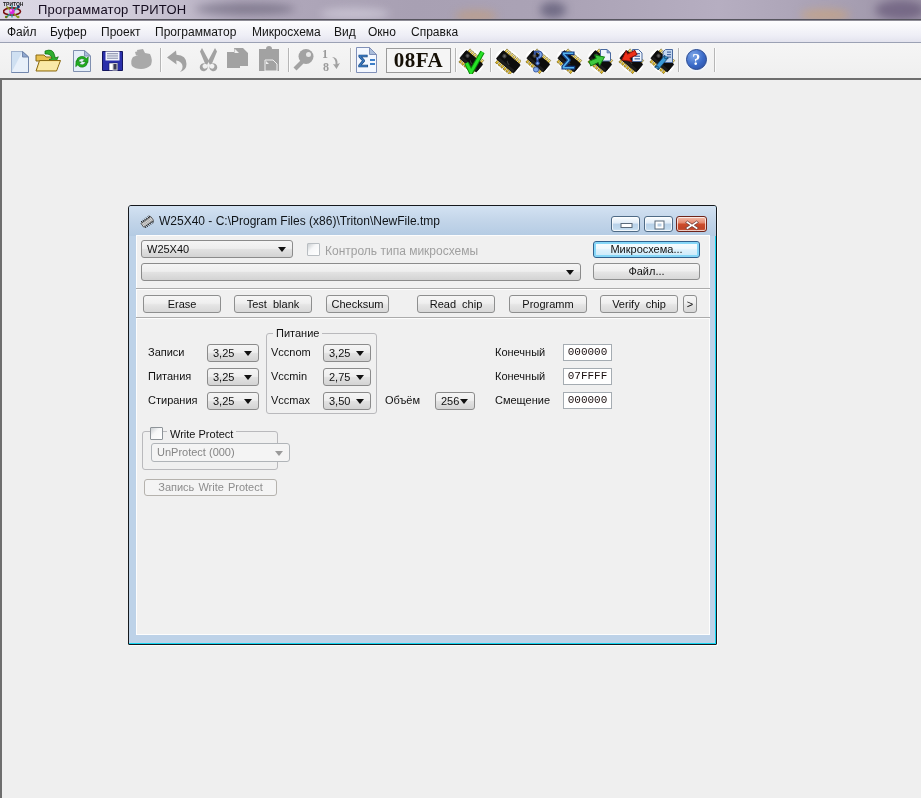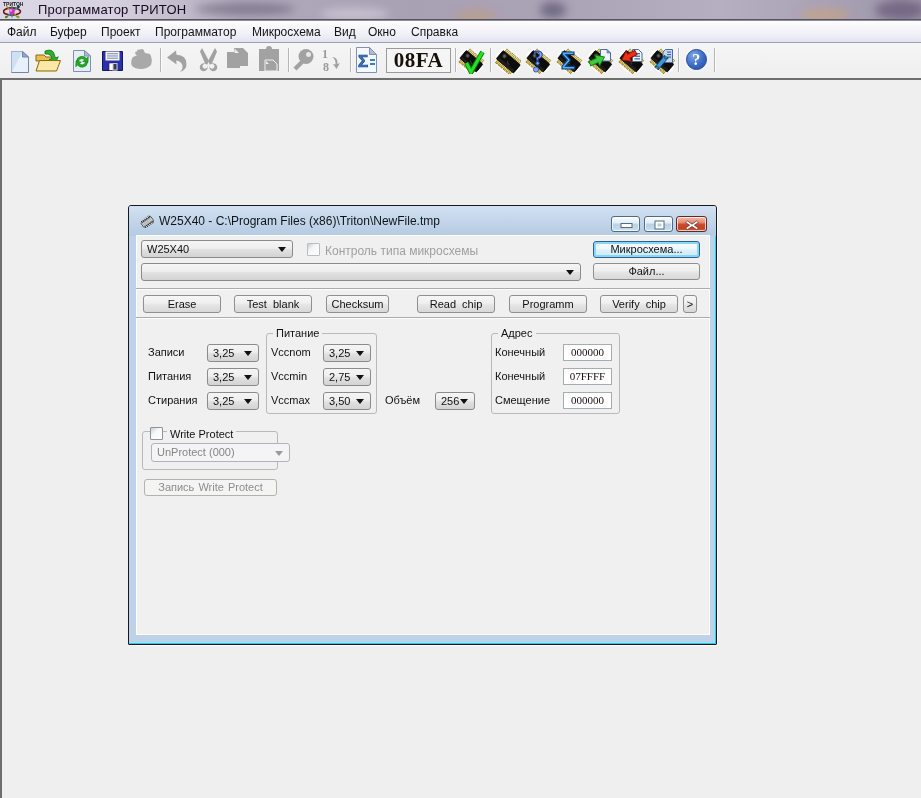--- a/index.html
+++ b/index.html
@@ -31,21 +31,21 @@
 .btn.dis{border-color:#b5b2ad;background:#f4f4f4;color:#8d8d8d;word-spacing:1px}
 #defbtn{border-color:#30618e;box-shadow:inset 0 0 0 2px #86d7f8;background:linear-gradient(#f8fcfe,#eef8fd 45%,#ddf1fc 52%,#c9e9f9)}
 .combo{position:absolute;border:1px solid #8b8b8b;border-radius:3px;background:linear-gradient(#f5f5f5,#eeeeee 46%,#e2e2e2 52%,#d3d3d3);font-size:11px;color:#111}
 .combo i{position:absolute;right:6px;top:50%;margin-top:-2px;width:0;height:0;border:4px solid transparent;border-top:5px solid #111;font-style:normal}
 .combo b{position:absolute;left:5px;top:2px;font-weight:normal}
 .combo.dis{background:#f4f4f4;border-color:#b0b4b8;color:#858585}
 .combo.dis i{border-top-color:#9a9a9a}
 .group{position:absolute;border:1px solid #b9b9bc;border-radius:3px}
 .group>em{position:absolute;top:-7px;left:6px;background:#f0f0f0;padding:0 3px;font-style:normal;font-size:11px;color:#111}
 .lbl{position:absolute;font-size:11px;color:#111}
-.field{position:absolute;border:1px solid #a5acb2;background:#fff;font-family:Liberation Serif, serif;font-size:11px;color:#1c1010;text-align:center}
+.field{position:absolute;border:1px solid #a5acb2;background:#fff;font-family:Liberation Mono, monospace;font-size:11px;color:#1c1010;text-align:center}
 .groove{position:absolute;left:0;width:574px;height:2px;border-top:1px solid #ababab;border-bottom:1px solid #fdfdfd}
 .cb{position:absolute;width:13px;height:13px;border:1px solid #8e9499;background:linear-gradient(135deg,#cbcfd2,#f6f7f8 40%,#ffffff);border-radius:1px}
 .cb.dis{border-color:#b9bec2}
 </style></head><body>
 <div class="abs" id="titlebar">
  <div class="blob" style="left:195px;top:3px;width:100px;height:12px;background:rgba(58,52,76,.38)"></div>
  <div class="blob" style="left:540px;top:2px;width:26px;height:16px;background:rgba(45,42,75,.45)"></div>
  <div class="blob" style="left:455px;top:10px;width:42px;height:12px;background:rgba(222,152,62,.3)"></div>
  <div class="blob" style="left:800px;top:9px;width:50px;height:12px;background:rgba(225,165,85,.4)"></div>
  <div class="blob" style="left:875px;top:0px;width:50px;height:20px;background:rgba(86,70,105,.55)"></div>
@@ -305,23 +305,20 @@
   <div class="lbl" style="left:135px;top:159px">Vccmax</div>
   <div class="combo" style="left:187px;top:157px;width:48px;height:18px">
         <b>3,50</b>
         <i></i>
       </div>
   <div class="lbl" style="left:249px;top:159px">Объём</div>
   <div class="combo" style="left:299px;top:157px;width:40px;height:18px">
         <b>256</b>
         <i></i>
       </div>
-  <div class="group" style="left:355px;top:98px;width:129px;height:81px">
-        <em>Адрес</em>
-      </div>
   <div class="lbl" style="left:359px;top:111px">Конечный</div>
   <div class="field" style="left:427px;top:109px;width:49px;height:17px;line-height:15px">000000</div>
   <div class="lbl" style="left:359px;top:135px">Конечный</div>
   <div class="field" style="left:427px;top:133px;width:49px;height:17px;line-height:15px">07FFFF</div>
   <div class="lbl" style="left:359px;top:159px">Смещение</div>
   <div class="field" style="left:427px;top:157px;width:49px;height:17px;line-height:15px">000000</div>
 
   <div class="group" style="left:6px;top:196px;width:136px;height:39px"></div>
   <div class="cb" style="left:14px;top:192px"></div>
   <div class="lbl" style="left:31px;top:193px;background:#f0f0f0;padding:0 3px">Write Protect</div>

